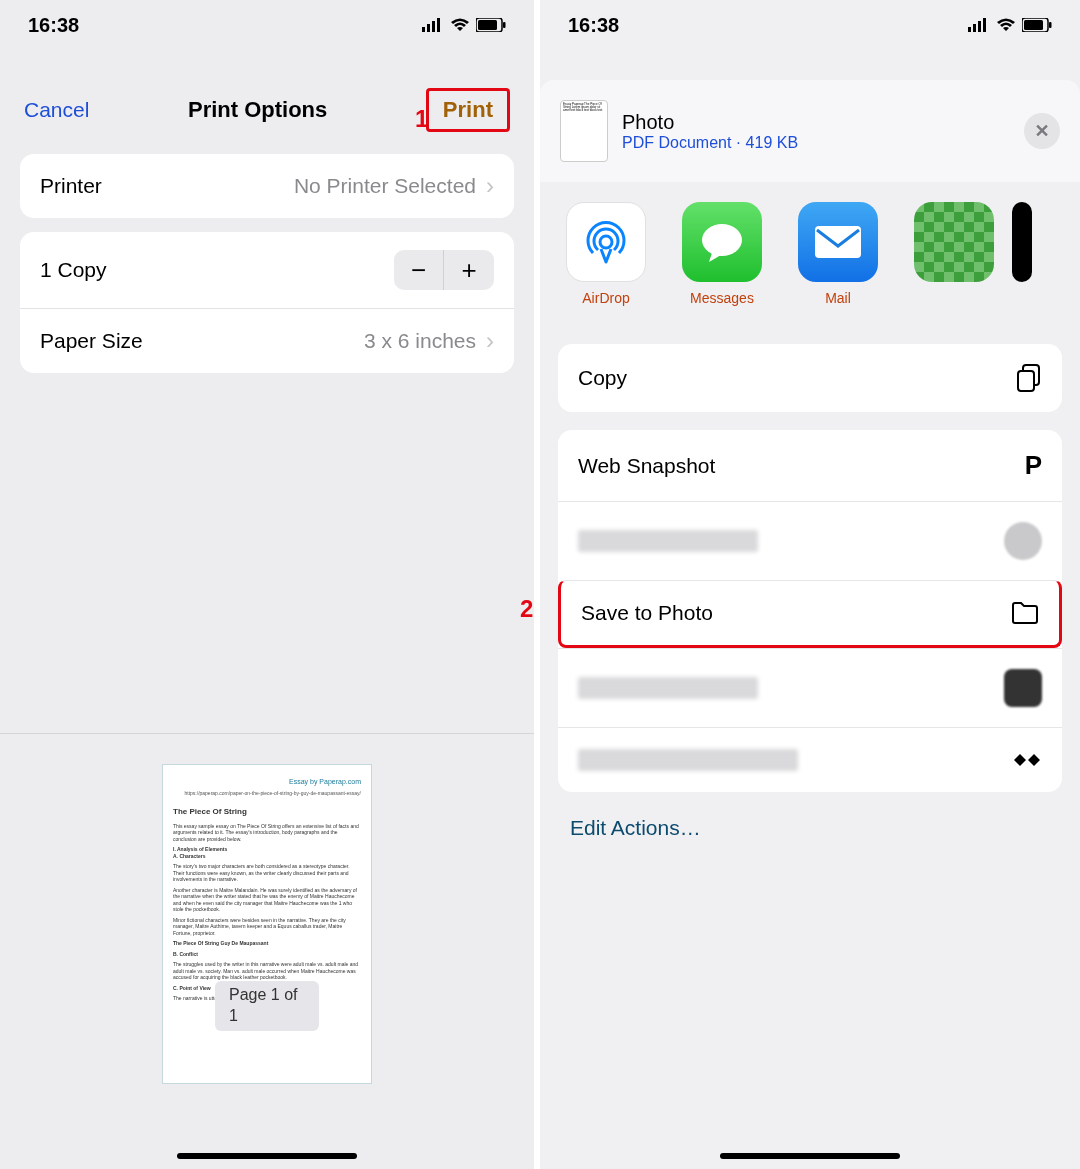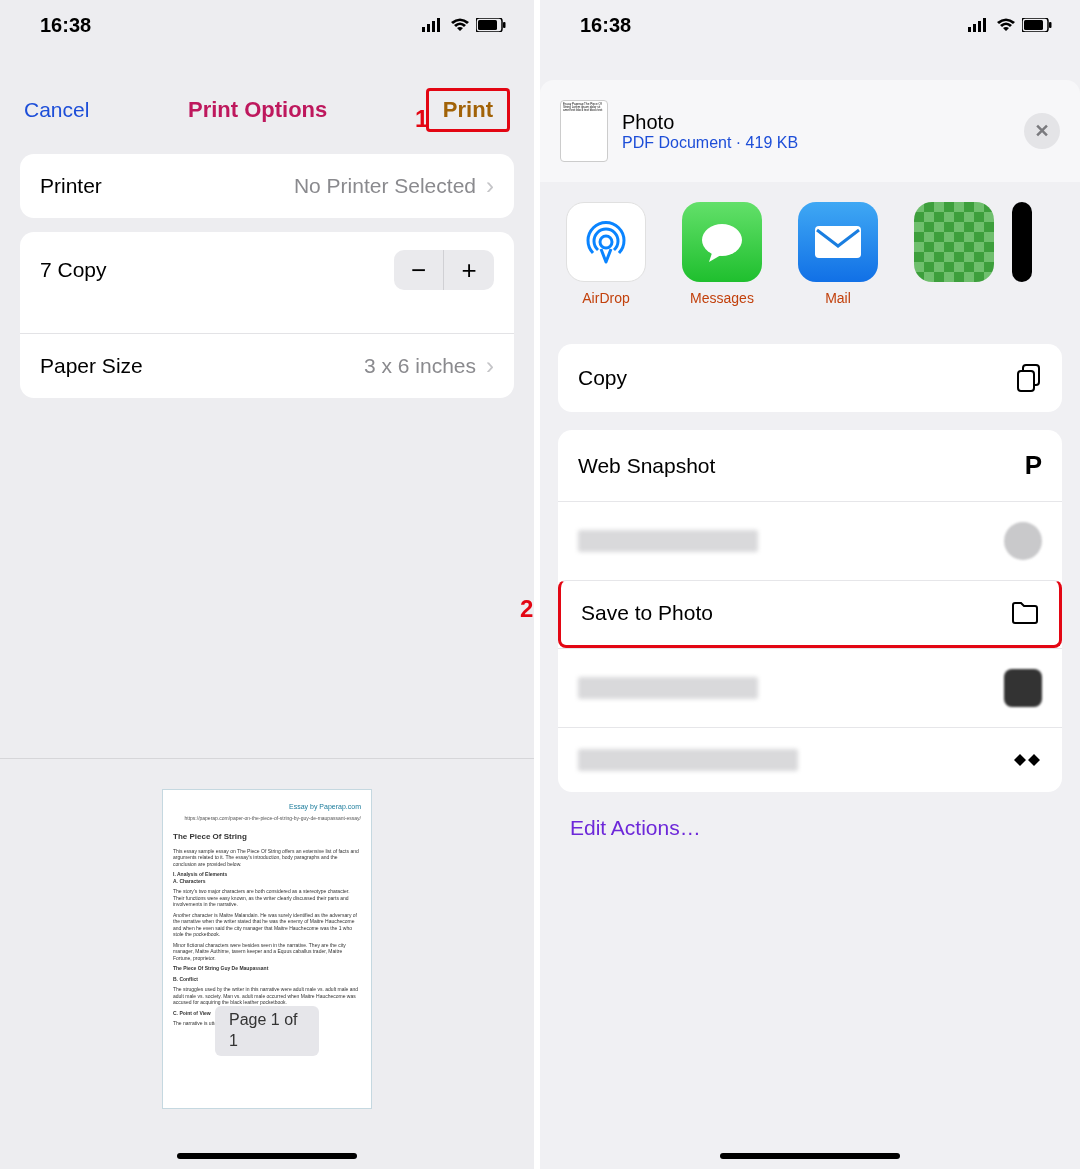--- a/index.html
+++ b/index.html
@@ -2,37 +2,37 @@
 <html><head>
 <meta charset="utf-8">
 <style>
   * { box-sizing: border-box; margin: 0; padding: 0; font-family: -apple-system, 'Helvetica Neue', Arial, sans-serif; }
   body { background: #e8e8e8; width: 1080px; height: 1169px; overflow: hidden; }
   .phones { display: flex; width: 1080px; }
   .phone { width: 540px; height: 1169px; background: #f2f2f6; position: relative; }
   .phone-left { background: #ededf0; border-right: 6px solid #fff; }
   .phone-right { background: #f0f0f3; }
 
-  .status-bar { height: 50px; display: flex; align-items: center; justify-content: space-between; padding: 0 28px; font-weight: 600; font-size: 20px; margin-left: 12px; }
+  .status-bar { height: 50px; display: flex; align-items: center; justify-content: space-between; padding: 0 28px; font-weight: 600; font-size: 20px; }
   .status-icons { display: flex; gap: 6px; align-items: center; }
 
   .topgap { height: 30px; }
 
   
   .modal-header { display:flex; align-items:center; justify-content:space-between; height:60px; padding:0 24px; }
   .modal-header .left-btn { color:#1d4ed8; font-size:21px; }
-  .modal-header .title { font-weight:600; font-size:22px; color:#be185d; }
+  .modal-header .title { font-weight:600; font-size:22px; color:#000000; }
   .modal-header .right-btn { color:#a16207; font-weight:600; font-size:22px; }
   .red-box { border:3px solid #e30613; border-radius:4px; padding:6px 14px; }
   .annot-num { position:absolute; color:#e30613; font-size:24px; font-weight:700; }
 
   .group { background:#fff; margin:14px 20px; border-radius:14px; overflow:hidden; }
   .row { display:flex; align-items:center; justify-content:space-between; padding:18px 20px; font-size:21px; color:#000; }
   .row .value { color:#8a8a8e; font-size:21px; display:flex; align-items:center; gap:10px; }
-  .row + .row { border-top: 1px solid #e3e3e6; margin-top: 25px; }
+  .row + .row { border-top: 1px solid #e3e3e6; }
   .chev { color:#c5c5c8; font-size:24px; font-weight:400; }
 
   .stepper { display:flex; background:#eaeaed; border-radius:10px; overflow:hidden; }
   .stepper button { width:50px; height:40px; border:none; background:transparent; font-size:26px; color:#000; }
   .stepper button:first-child { border-right:1px solid #d0d0d4; }
 
   .preview-area { border-top:1px solid #d6d6d9; margin-top:360px; padding:30px 0; }
   .doc-thumb { width:210px; height:320px; margin:0 auto; background:#fff; border:1px solid #c5d8e0; padding:12px 10px; font-size:5px; line-height:1.3; position:relative; color:#333; }
   .doc-thumb .brand { text-align:right; color:#1a7b9b; font-size:7px; }
   .doc-thumb .url { text-align:right; font-size:5px; color:#555; margin-top:4px;}
@@ -62,21 +62,21 @@
   .action-list { background:#fff; margin:0 18px; border-radius:14px; overflow:hidden; }
   .action-list.single { margin-top:14px; }
   .action-row { display:flex; justify-content:space-between; align-items:center; padding:20px 20px; font-size:21px; color:#000; }
   .action-row + .action-row { border-top:1px solid #e6e6e9; }
   .action-row .ricon { font-size:22px; color:#000; }
   .blur-text { width:180px; height:22px; background:#d9d9db; border-radius:2px; filter:blur(2px); }
   .blur-icon { width:38px; height:38px; background:#c9c9cb; border-radius:8px; filter:blur(1px); }
 
   .red-outline-row { border:3px solid #e30613; border-radius:8px; }
 
-  .edit-actions { color:#6d28d9; font-size:21px; padding:24px 30px; }
+  .edit-actions { color:#0c4a6e; font-size:21px; padding:24px 30px; }
 
   svg { display:block; }
 </style>
 </head>
 <body>
 
 <div class="phones">
 
   <div class="phone phone-left">
     <div class="status-bar">
@@ -120,21 +120,21 @@
         <span>Printer</span>
         <span class="value">
           <span>No Printer Selected</span>
           <span class="chev">›</span>
         </span>
       </div>
     </div>
 
     <div class="group">
       <div class="row">
-        <span>7 Copy</span>
+        <span>1 Copy</span>
         <span class="stepper">
           <button>−</button>
           <button>+</button>
         </span>
       </div>
       <div class="row">
         <span>Paper Size</span>
         <span class="value">
           <span>3 x 6 inches</span>
           <span class="chev">›</span>

